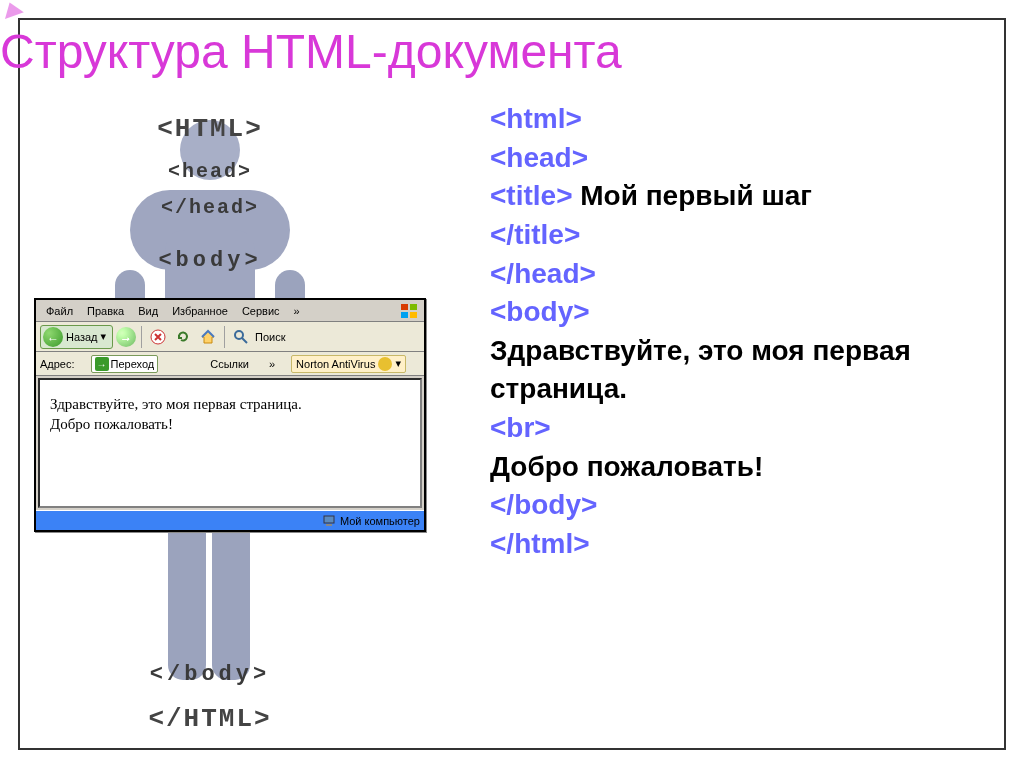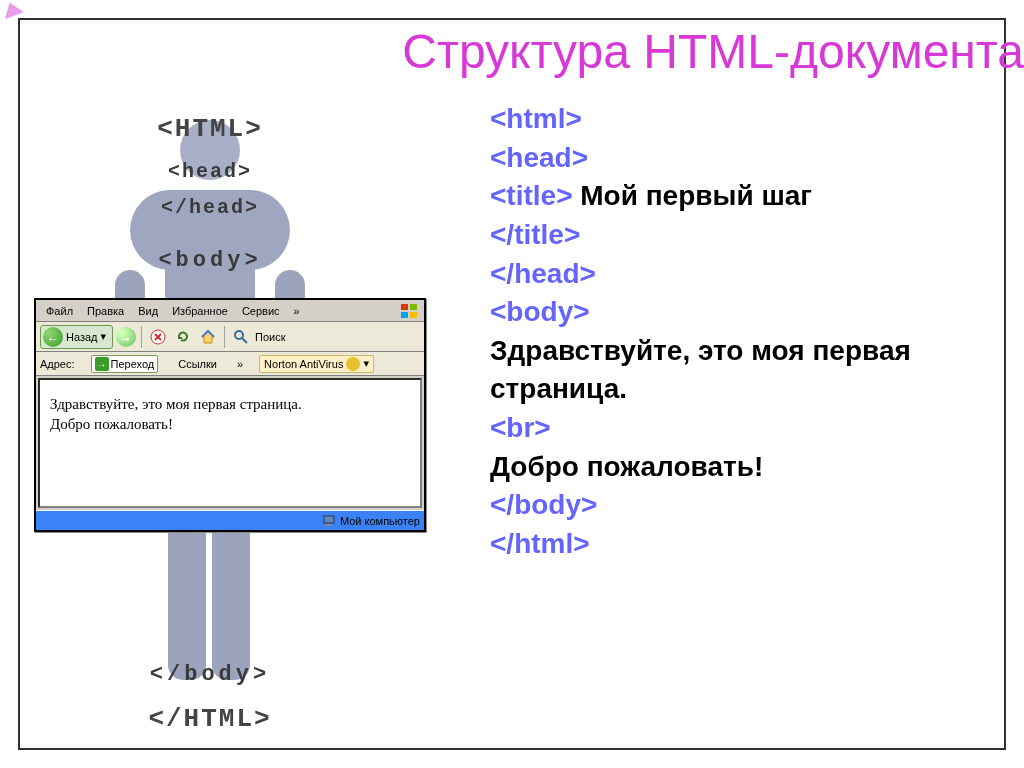--- a/index.html
+++ b/index.html
@@ -12,21 +12,21 @@
   overflow: hidden;
 }
 .slide-border {
   position: absolute;
   top: 18px; left: 18px; right: 18px; bottom: 18px;
   border: 2px solid #333;
 }
 .slide-title {
   position: absolute;
   top: 24px; left: 0; right: 0;
-  text-align: right;
+  text-align: left;
   font-size: 48px;
   color: #d838d8;
   font-family: Arial, sans-serif;
 }
 
 .figure {
   position: absolute;
   left: 60px; top: 100px;
   width: 300px; height: 640px;
 }
@@ -104,21 +104,21 @@
 .sep{width:1px;height:22px;background:#a0a0a0;margin:0 2px;}
 .tbtn{width:22px;height:22px;display:flex;align-items:center;justify-content:center;border:1px solid transparent;}
 .tbtn svg{display:block;}
 .toolbar2{
   display:flex;align-items:center;height:24px;padding:2px 4px;gap:16px;
   background:#ece9d8;border-bottom:1px solid #808080;
 }
 .addrlabel{font-size:11px;}
 .goto{display:flex;align-items:center;gap:2px;background:#fff;border:1px solid #7a9a5a;border-radius:2px;padding:1px 3px;}
 .goto .g{width:14px;height:14px;background:#3a9a2a;border-radius:2px;color:#fff;font-size:10px;display:flex;align-items:center;justify-content:center;}
-.links{padding:0 4px;}
+.links{padding:0 4px;margin-left:32px;}
 .norton{display:flex;align-items:center;gap:3px;background:#fff0c8;border:1px solid #c8b868;border-radius:2px;padding:1px 4px;}
 .norton .n{width:14px;height:14px;background:#e8c030;border-radius:50%;}
 .content-area{
   background:#fff;height:130px;border:2px inset #808080;margin:2px;
   padding:14px 10px;font-family:"Times New Roman",serif;font-size:15px;color:#000;line-height:1.35;
 }
 .statusbar{
   display:flex;align-items:center;height:20px;background:#3b82f6;border-top:1px solid #fff;padding:0 4px;gap:4px;
 }
 .statusbar .pc{width:14px;height:14px;}

